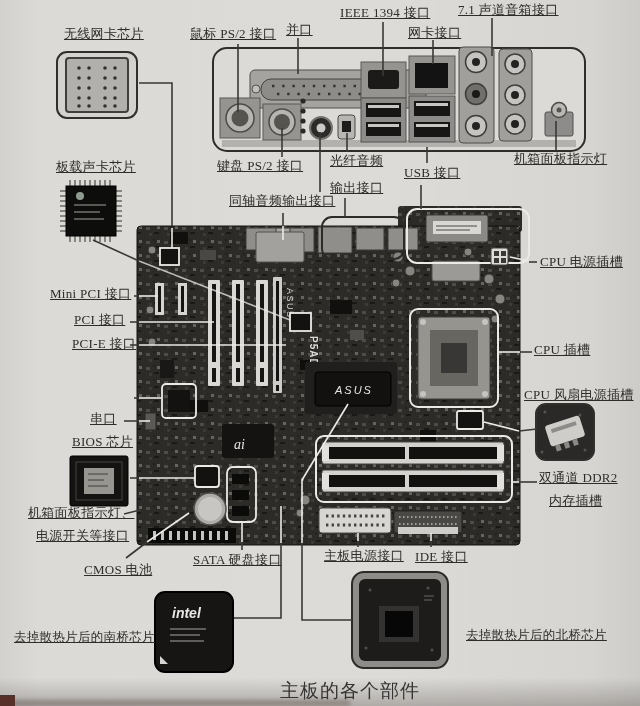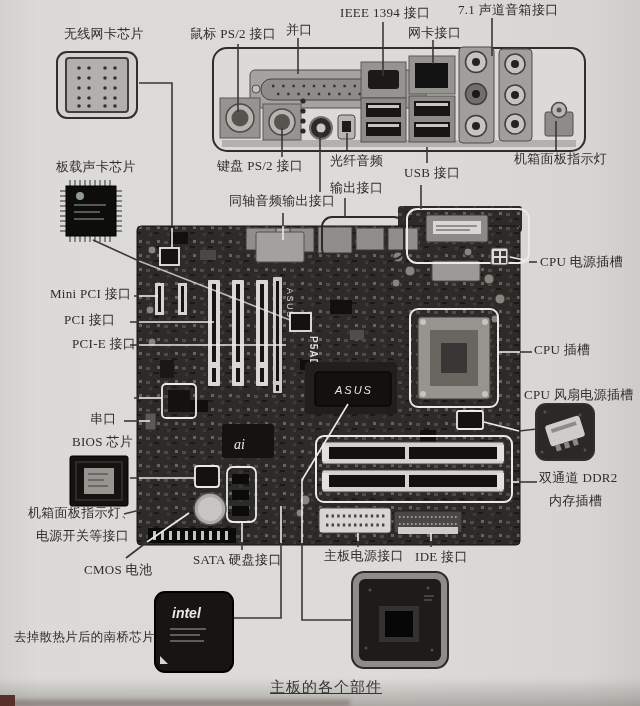--- a/index.html
+++ b/index.html
@@ -5,26 +5,26 @@
   html,body{margin:0;padding:0;background:#888;}
   .page{
     position:relative;width:640px;height:706px;overflow:hidden;
     background:
       linear-gradient(180deg, rgba(0,0,0,0) 96%, rgba(70,60,55,.30) 100%),
       linear-gradient(90deg, #d2d1ce 0%, #dbdad7 6%, #dcdbd8 60%, #d6d5d2 92%, #cdccc9 100%);
     font-family:"Liberation Serif","DejaVu Serif",serif;
   }
   .lbl{
     position:absolute;white-space:nowrap;color:#2e2d2a;font-size:13px;
-    letter-spacing:.3px;line-height:16px;z-index:3;
+    letter-spacing:.3px;line-height:16px;z-index:3;text-decoration:underline;
   }
   .lbl.small{font-size:12.5px;text-align:center;}
   .caption{
-    position:absolute;left:270px;top:678px;width:160px;
-    color:#363533;font-size:15px;letter-spacing:1px;z-index:3;text-decoration:underline;
+    position:absolute;left:270px;top:678px;width:160px;text-align:center;
+    color:#363533;font-size:19px;letter-spacing:1px;z-index:3;
   }
   svg.art{position:absolute;left:0;top:0;z-index:1;}
   .corner-mark{position:absolute;left:0;top:695px;width:15px;height:11px;background:#5a2f28;z-index:2;}
   .bottom-shadow{position:absolute;left:0;top:700px;width:350px;height:6px;background:rgba(75,55,48,.35);filter:blur(2px);z-index:2;}
 </style>
 </head>
 <body>
 
 <div class="page">
 
@@ -449,34 +449,35 @@
   <div class="lbl" style="left:408px;top:25px">网卡接口</div>
   <div class="lbl" style="left:458px;top:2px">7.1 声道音箱接口</div>
   <div class="lbl" style="left:217px;top:158px">键盘 PS/2 接口</div>
   <div class="lbl" style="left:229px;top:193px">同轴音频输出接口</div>
   <div class="lbl" style="left:330px;top:153px">光纤音频</div>
   <div class="lbl" style="left:330px;top:180px">输出接口</div>
   <div class="lbl" style="left:404px;top:165px">USB 接口</div>
   <div class="lbl" style="left:514px;top:151px">机箱面板指示灯</div>
   <div class="lbl" style="left:56px;top:159px">板载声卡芯片</div>
   <div class="lbl" style="left:50px;top:286px">Mini PCI 接口</div>
-  <div class="lbl" style="left:64px;top:312px">PCI 接口</div>
+  <div class="lbl" style="left:74px;top:312px">PCI 接口</div>
   <div class="lbl" style="left:72px;top:336px">PCI-E 接口</div>
   <div class="lbl" style="left:90px;top:411px">串口</div>
   <div class="lbl" style="left:72px;top:434px">BIOS 芯片</div>
   <div class="lbl" style="left:28px;top:505px">机箱面板指示灯、</div>
   <div class="lbl" style="left:36px;top:528px">电源开关等接口</div>
   <div class="lbl" style="left:84px;top:562px">CMOS 电池</div>
   <div class="lbl" style="left:193px;top:552px">SATA 硬盘接口</div>
   <div class="lbl" style="left:324px;top:548px">主板电源接口</div>
   <div class="lbl" style="left:415px;top:549px">IDE 接口</div>
   <div class="lbl" style="left:540px;top:254px">CPU 电源插槽</div>
   <div class="lbl" style="left:534px;top:342px">CPU 插槽</div>
   <div class="lbl" style="left:524px;top:387px">CPU 风扇电源插槽</div>
   <div class="lbl" style="left:539px;top:470px">双通道 DDR2</div>
   <div class="lbl" style="left:549px;top:493px">内存插槽</div>
   <div class="lbl small" style="left:14px;top:629px">去掉散热片后的南桥芯片</div>
+  <div class="lbl small" style="left:466px;top:627px">去掉散热片后的北桥芯片</div>
 
   <div class="caption">主板的各个部件</div>
 
   <div class="corner-mark"></div>
   <div class="bottom-shadow"></div>
 </div>
 
 </body></html>

